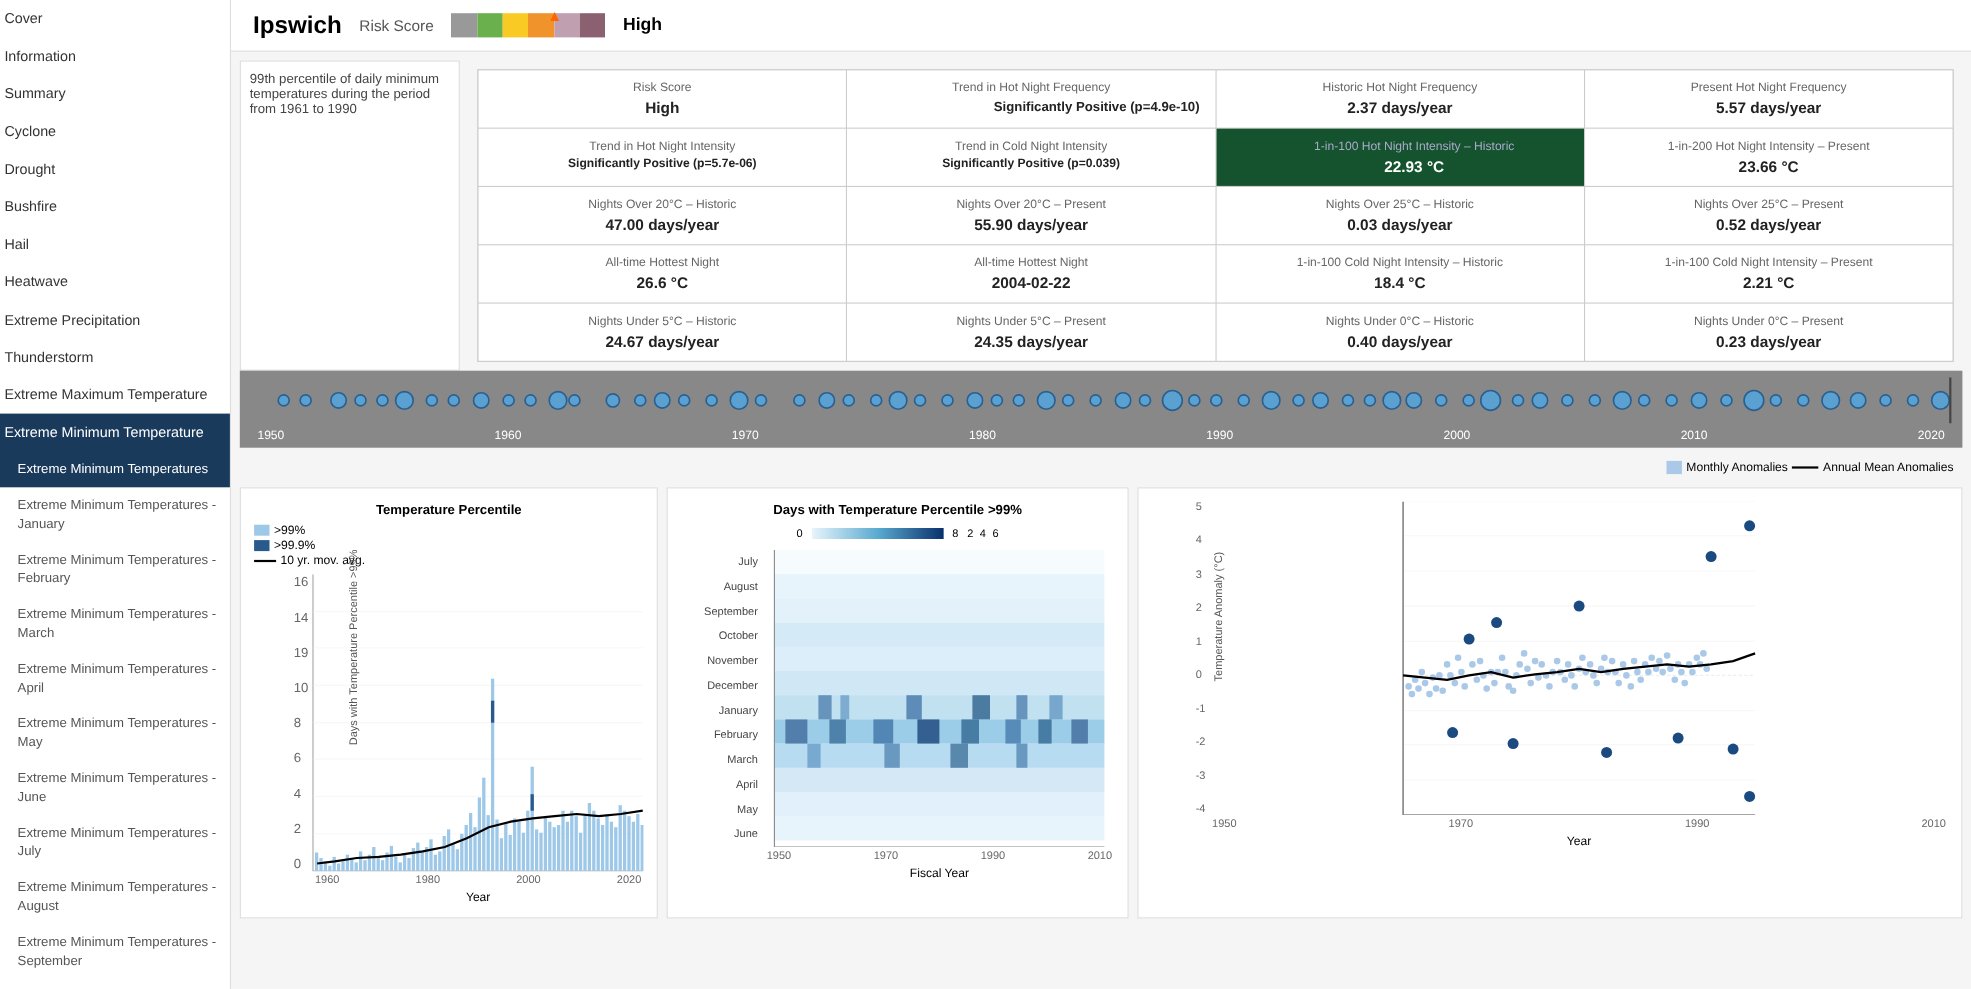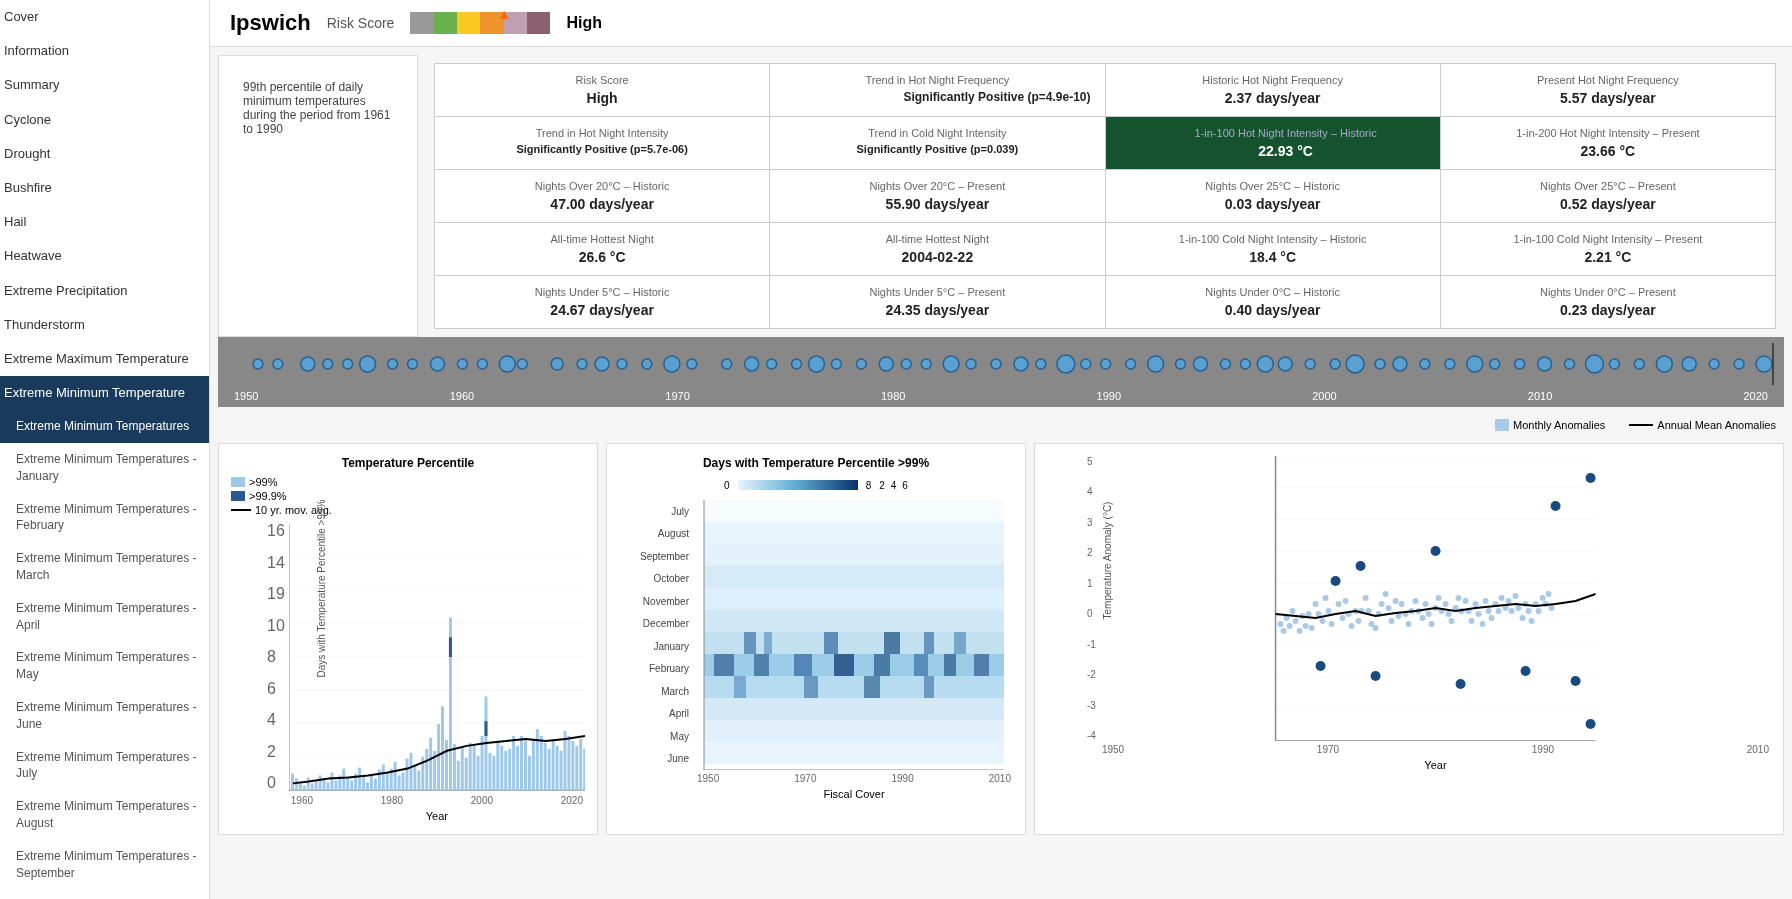--- a/index.html
+++ b/index.html
@@ -163,21 +163,21 @@
       <div class="risk-seg rs-yellow" style="flex:1;"></div>
       <div class="risk-seg rs-orange" style="flex:1;"></div>
       <div class="risk-seg rs-rose" style="flex:1;"></div>
       <div class="risk-seg rs-dark" style="flex:1;"></div>
       <span style="position:absolute;top:-6px;left:62%;color:#ff6600;font-size:14px;">▲</span>
     </div>
     <span style="font-size:16px;font-weight:bold;">High</span>
   </div>
 
   <div style="display:flex;margin:8px 8px 0;gap:8px;">
-    <div style="width:200px;min-width:180px;font-size:12px;color:#444;padding:24px;border:1px solid #ddd;background:#fff;">
+    <div style="width:200px;min-width:180px;font-size:12px;color:#444;padding:8px;border:1px solid #ddd;background:#fff;">
       <span>99th percentile of daily minimum temperatures during the period from 1961 to 1990</span>
     </div>
     <div style="flex:1;">
       <div class="stats-grid">
 
         <div class="stat-cell">
           <div class="stat-label">Risk Score</div>
           <div class="stat-value">High</div>
         </div>
         <div class="stat-cell">
@@ -347,21 +347,21 @@
       <span>1960</span>
       <span>1970</span>
       <span>1980</span>
       <span>1990</span>
       <span>2000</span>
       <span>2010</span>
       <span>2020</span>
     </div>
   </div>
 
-  <div style="display:flex;justify-content:flex-end;padding:4px 16px;font-size:11px;align-items:center;gap:24px;">
+  <div style="display:flex;justify-content:flex-end;padding:4px 16px;font-size:11px;align-items:center;gap:4px;">
     <div style="display:flex;align-items:center;gap:4px;">
       <div style="width:14px;height:12px;background:#aac9e8;"></div>
       <span>Monthly Anomalies</span>
     </div>
     <div style="display:flex;align-items:center;gap:4px;">
       <div style="width:24px;height:2px;background:#000;"></div>
       <span>Annual Mean Anomalies</span>
     </div>
   </div>
 
@@ -382,21 +382,21 @@
         <div class="legend-item">
           <div class="legend-line"></div>
           <span>10 yr. mov. avg.</span>
         </div>
       </div>
 
       <div style="display:flex;position:relative;margin-left:36px;">
 
         <div style="position:absolute;left:-34px;top:50%;transform:rotate(-90deg) translateX(50%);font-size:10px;white-space:nowrap;color:#555;">Days with Temperature Percentile &gt;99%</div>
 
-        <div style="display:flex;flex-direction:column;justify-content:space-between;font-size:16px;color:#666;margin-right:4px;height:270px;">
+        <div style="display:flex;flex-direction:column;justify-content:space-between;font-size:12px;color:#666;margin-right:4px;height:270px;">
           <span>16</span>
           <span>14</span>
           <span>19</span>
           <span>10</span>
           <span>8</span>
           <span>6</span>
           <span>4</span>
           <span>2</span>
           <span>0</span>
         </div>
@@ -604,21 +604,21 @@
             <line x1="0" y1="0" x2="0" y2="270" stroke="#888" stroke-width="1"></line>
             <line x1="0" y1="270" x2="300" y2="270" stroke="#888" stroke-width="1"></line>
           </svg>
           
           <div style="display:flex;justify-content:space-between;font-size:10px;color:#666;padding:0 2px;">
             <span>1950</span>
             <span>1970</span>
             <span>1990</span>
             <span>2010</span>
           </div>
-          <div style="text-align:center;font-size:11px;margin-top:4px;">Fiscal Cover</div>
+          <div style="text-align:center;font-size:11px;margin-top:4px;">Fiscal Year</div>
         </div>
       </div>
     </div>
 
     <div class="chart-box">
       <div style="display:flex;position:relative;margin-left:40px;">
 
         <div style="position:absolute;left:-38px;top:50%;transform:rotate(-90deg) translateX(50%);font-size:10px;white-space:nowrap;color:#555;">Temperature Anomaly (°C)</div>
 
         <div style="display:flex;flex-direction:column;justify-content:space-between;font-size:10px;color:#666;margin-right:4px;height:285px;">

